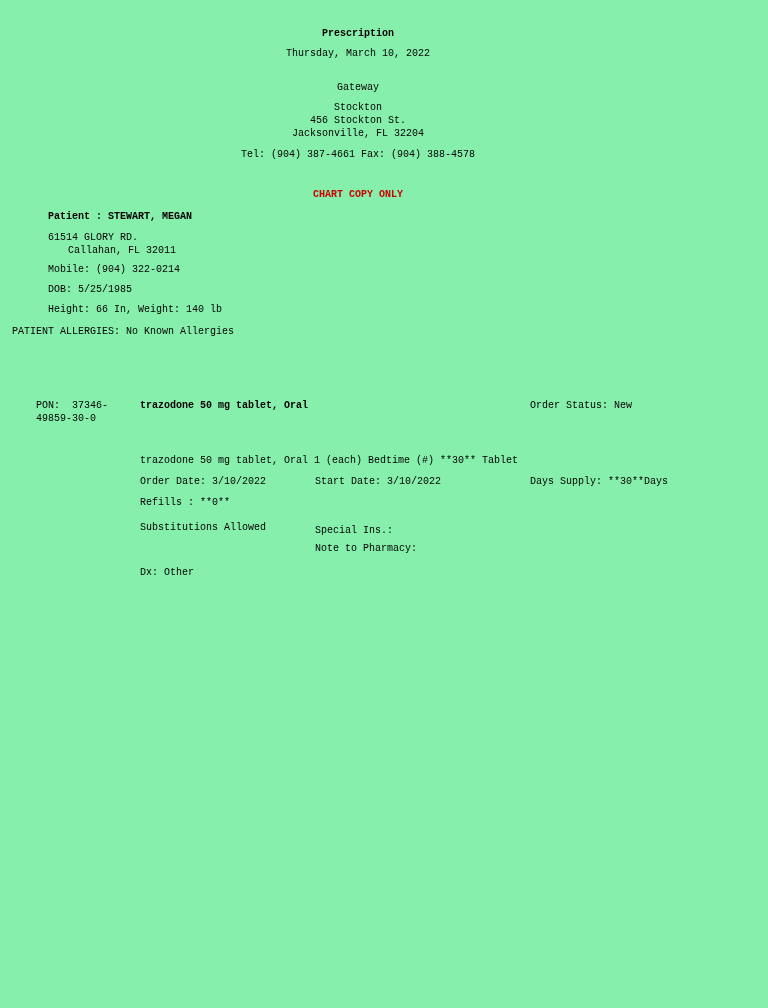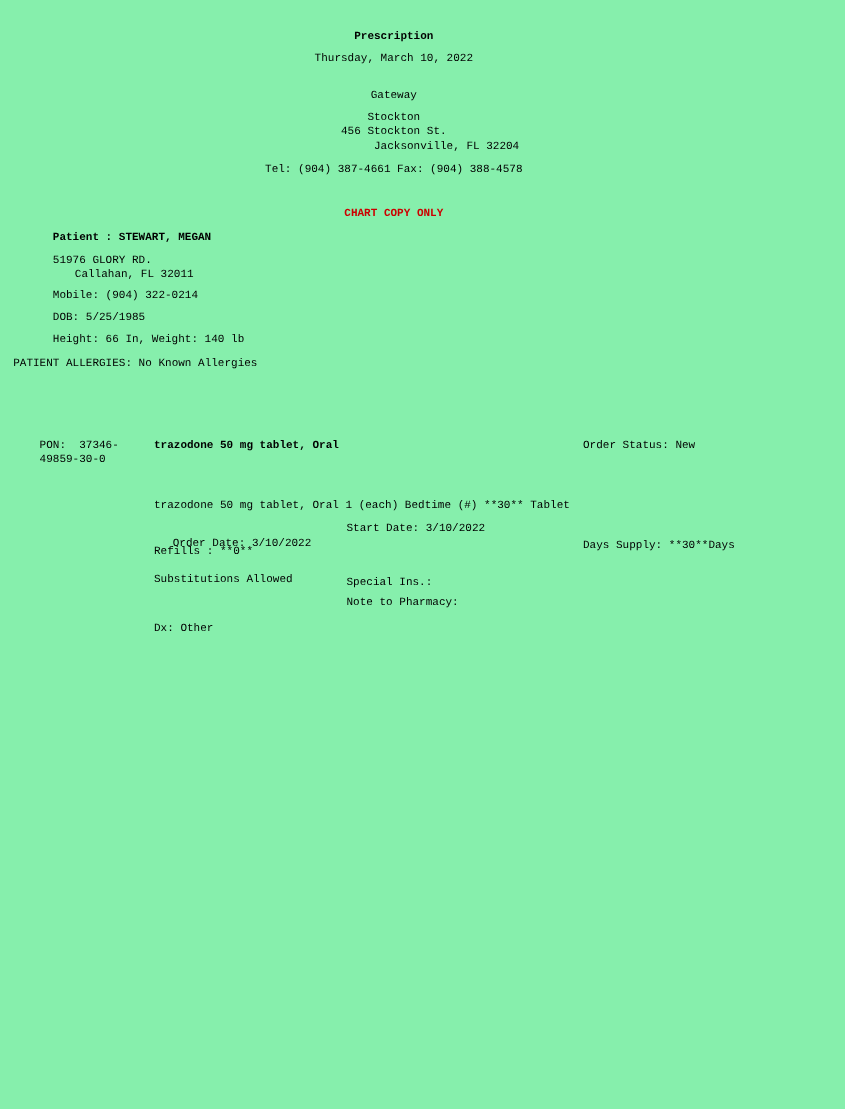--- a/index.html
+++ b/index.html
@@ -38,42 +38,42 @@
 <body>
 
 <div class="doc">
 
   <div class="line center bold" style="top:27px;">Prescription</div>
   <div class="line center" style="top:47px;">Thursday, March 10, 2022</div>
 
   <div class="line center" style="top:81px;">Gateway</div>
   <div class="line center" style="top:101px;">Stockton</div>
   <div class="line center" style="top:114px;">456 Stockton St.</div>
-  <div class="line center" style="top:127px;margin-left:48px;">Jacksonville, FL 32204</div>
+  <div class="line center" style="top:127px;">Jacksonville, FL 32204</div>
   <div class="line center" style="top:148px;">Tel: (904) 387-4661 Fax: (904) 388-4578</div>
 
   <div class="line center bold red" style="top: 188px; color: rgb(204, 0, 0);">CHART COPY ONLY</div>
 
   <div class="line bold" style="left:48px; top:210px;">Patient : STEWART, MEGAN</div>
-  <div class="line" style="left:48px; top:231px;">51976 GLORY RD.</div>
+  <div class="line" style="left:48px; top:231px;">61514 GLORY RD.</div>
   <div class="line" style="left:48px; top:244px;margin-left:20px;">Callahan, FL 32011</div>
   <div class="line" style="left:48px; top:263px;">Mobile: (904) 322-0214</div>
   <div class="line" style="left:48px; top:283px;">DOB: 5/25/1985</div>
   <div class="line" style="left:48px; top:303px;">Height: 66 In, Weight: 140 lb</div>
   <div class="line" style="left:12px; top:325px;">PATIENT ALLERGIES: No Known Allergies</div>
 
   <div class="line prewrap" style="left:36px; top:399px;">PON:  37346-
 49859-30-0</div>
   <div class="line bold" style="left:140px; top:399px;">trazodone 50 mg tablet, Oral</div>
   <div class="line" style="left:530px; top:399px;">Order Status: New</div>
 
   <div class="line" style="left:140px; top:454px;">trazodone 50 mg tablet, Oral 1 (each) Bedtime (#) **30** Tablet</div>
-  <div class="line" style="left:140px; top:488px;margin-left:17px;">Order Date: 3/10/2022</div>
+  <div class="line" style="left:140px; top:475px;">Order Date: 3/10/2022</div>
   <div class="line" style="left:315px; top:475px;">Start Date: 3/10/2022</div>
-  <div class="line" style="left:530px; top:490px;">Days Supply: **30**Days</div>
+  <div class="line" style="left:530px; top:475px;">Days Supply: **30**Days</div>
   <div class="line" style="left:140px; top:496px;">Refills : **0**</div>
   <div class="line" style="left:140px; top:521px;">Substitutions Allowed</div>
   <div class="line" style="left:315px; top:524px;">Special Ins.:</div>
   <div class="line" style="left:315px; top:542px;">Note to Pharmacy:</div>
   <div class="line" style="left:140px; top:566px;">Dx: Other</div>
 
 
 </div>
 
 </body></html>

